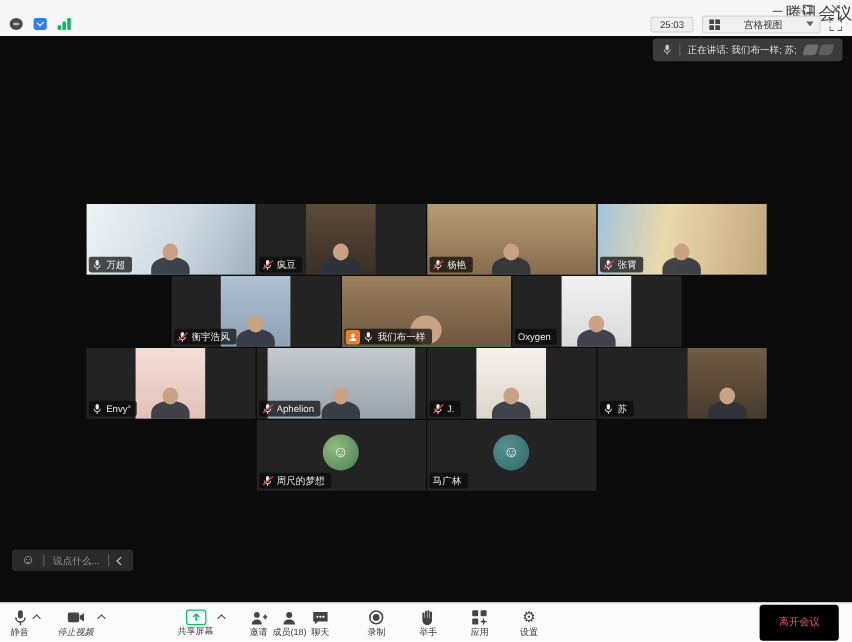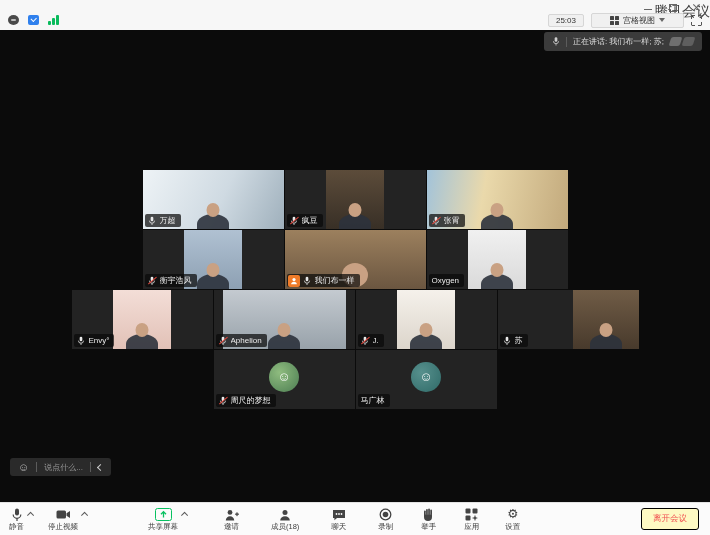--- a/index.html
+++ b/index.html
@@ -19,21 +19,21 @@
   .status-row { position:absolute; top:13px; left:8px; display:flex; gap:9px; align-items:center; height:14px; }
   .ic-info { width:11px; height:10px; border-radius:50%; background:#4a4a4a; position:relative; }
   .ic-info::after { content:''; position:absolute; left:3px; top:4px; width:5px; height:2px; border-radius:1px; background:#bdbdbd; }
   .ic-shield { width:11px; height:10px; border-radius:2px; background:#2f80ed; position:relative; }
   .ic-shield::after { content:''; position:absolute; left:2.5px; top:2px; width:4px; height:2.5px; border-left:1.5px solid #fff; border-bottom:1.5px solid #fff; transform:rotate(-45deg); }
   .ic-signal { display:flex; align-items:flex-end; gap:1.5px; height:10px; }
   .ic-signal i { display:block; width:2.5px; background:#09bb5c; border-radius:1px; }
   .ic-signal i:nth-child(1){height:4px;} .ic-signal i:nth-child(2){height:7px;} .ic-signal i:nth-child(3){height:10px;}
   .header-right { position:absolute; top:12px; right:8px; display:flex; gap:7px; align-items:center; height:16px; }
   .timer-box { border:1px solid #d6d6d6; background:#f0f0f0; border-radius:2px; padding:1px 7px; font-size:8px; color:#333; }
-  .view-box { border:1px solid #d6d6d6; background:#f0f0f0; border-radius:2px; padding:1px 18px; font-size:8px; color:#333; display:flex; align-items:center; gap:4px; cursor:pointer; }
+  .view-box { border:1px solid #d6d6d6; background:#f0f0f0; border-radius:2px; padding:1px 5px; font-size:8px; color:#333; display:flex; align-items:center; gap:20px; cursor:pointer; }
   .caret-down { width:0; height:0; border-left:3px solid transparent; border-right:3px solid transparent; border-top:4px solid #666; }
   .ic-fullscreen { width:11px; height:11px; position:relative; cursor:pointer; }
   .ic-fullscreen::before { content:''; position:absolute; inset:0; border:1.3px solid #555; border-radius:1px;
     -webkit-mask:linear-gradient(#000 0 0) top left/4px 4px no-repeat, linear-gradient(#000 0 0) top right/4px 4px no-repeat, linear-gradient(#000 0 0) bottom left/4px 4px no-repeat, linear-gradient(#000 0 0) bottom right/4px 4px no-repeat;
     mask:linear-gradient(#000 0 0) top left/4px 4px no-repeat, linear-gradient(#000 0 0) top right/4px 4px no-repeat, linear-gradient(#000 0 0) bottom left/4px 4px no-repeat, linear-gradient(#000 0 0) bottom right/4px 4px no-repeat; }
 
   
   .main { position:absolute; top:30px; left:0; width:710px; height:472px; background:#0b0b0b; }
 
   .speaking-banner { position:absolute; top:2px; right:8px; height:19px; background:#3b3b3b; border-radius:3px; display:flex; align-items:center; gap:6px; padding:0 8px; }
@@ -98,25 +98,25 @@
   .chat-ph { font-size:8px; color:#9a9a9a; }
   .chev-left { width:5px; height:5px; border-left:1.3px solid #cfcfcf; border-bottom:1.3px solid #cfcfcf; transform:rotate(45deg); cursor:pointer; }
 
   
   .toolbar { position:absolute; bottom:0; left:0; width:710px; height:33px; background:#fbfbfb; border-top:1px solid #e3e3e3; display:flex; align-items:center; padding:0 9px; }
   .tb-item { display:flex; flex-direction:column; align-items:center; justify-content:center; gap:1px; cursor:pointer; }
   .tb-item .ico { height:14px; display:flex; align-items:center; justify-content:center; }
   .tb-item .lbl { font-size:7.5px; color:#3a3a3a; line-height:8px; white-space:nowrap; }
   .tb-chevron { width:10px; height:14px; display:flex; align-items:center; justify-content:center; margin:0 0 9px 2px; cursor:pointer; }
   .tb-chevron i { width:4.5px; height:4.5px; border-left:1.3px solid #5a5a5a; border-top:1.3px solid #5a5a5a; transform:rotate(45deg) translateY(1px); }
-  .ml12{margin-left:12px;} .ml58{margin-left:58px;font-family:Liberation Mono, monospace;} .ml18{margin-left:34px;font-family:Liberation Serif, serif;} .ml16{margin-left:32px;}
+  .ml12{margin-left:12px;font-style:italic;} .ml58{margin-left:58px;font-family:Liberation Mono, monospace;} .ml18{margin-left:18px;font-family:Liberation Serif, serif;} .ml16{margin-left:4px;}
   .ml32{margin-left:32px;} .ml28{margin-left:28px;} .ml26{margin-left:26px;}
   .share-box { border:1.3px solid #07c160; border-radius:2.5px; padding:1px 2px; display:flex; align-items:center; }
   .gear-glyph { font-size:12.5px; color:#444; line-height:13px; }
-  .leave-btn { margin-left:auto; margin-right:2px; border:1px solid #000000; color:#f05252; background:#fef9c3; border-radius:3px; font-size:8.5px; padding:4px 11px; cursor:pointer; font-family:Liberation Sans, sans-serif; }
+  .leave-btn { margin-left:auto; margin-right:2px; border:5px solid #000000; color:#f05252; background:#000000; border-radius:3px; font-size:8.5px; padding:4px 11px; cursor:pointer; font-family:Liberation Sans, sans-serif; }
   svg .st { fill:#444; }
 </style>
 </head>
 <body>
 
 <div class="app">
 
   <div class="header">
     <div class="win-title">腾讯会议</div>
     <div class="win-controls">
@@ -192,20 +192,36 @@
           <svg viewBox="0 0 12 14">
                   <rect x="4" y="0.5" width="4" height="7" rx="2" fill="#e8e8e8"></rect>
                   <path d="M2.2 6.5a3.8 3.8 0 0 0 7.6 0" fill="none" stroke="#e8e8e8" stroke-width="1.2"></path>
                   <line x1="6" y1="10.5" x2="6" y2="13" stroke="#e8e8e8" stroke-width="1.2"></line>
                 </svg>
           <span class="slash"></span>
         </span>
         <span class="pname">疯豆</span>
       </div>
     </div>
+          <div class="tile v-full s-woodshelf mic-muted">
+      <div class="video"></div>
+
+      <div class="label">
+
+        <span class="miclabel">
+          <svg viewBox="0 0 12 14">
+                  <rect x="4" y="0.5" width="4" height="7" rx="2" fill="#e8e8e8"></rect>
+                  <path d="M2.2 6.5a3.8 3.8 0 0 0 7.6 0" fill="none" stroke="#e8e8e8" stroke-width="1.2"></path>
+                  <line x1="6" y1="10.5" x2="6" y2="13" stroke="#e8e8e8" stroke-width="1.2"></line>
+                </svg>
+          <span class="slash"></span>
+        </span>
+        <span class="pname">杨艳</span>
+      </div>
+    </div>
           <div class="tile v-full s-classroom mic-muted">
       <div class="video"></div>
 
       <div class="label">
 
         <span class="miclabel">
           <svg viewBox="0 0 12 14">
                   <rect x="4" y="0.5" width="4" height="7" rx="2" fill="#e8e8e8"></rect>
                   <path d="M2.2 6.5a3.8 3.8 0 0 0 7.6 0" fill="none" stroke="#e8e8e8" stroke-width="1.2"></path>
                   <line x1="6" y1="10.5" x2="6" y2="13" stroke="#e8e8e8" stroke-width="1.2"></line>

